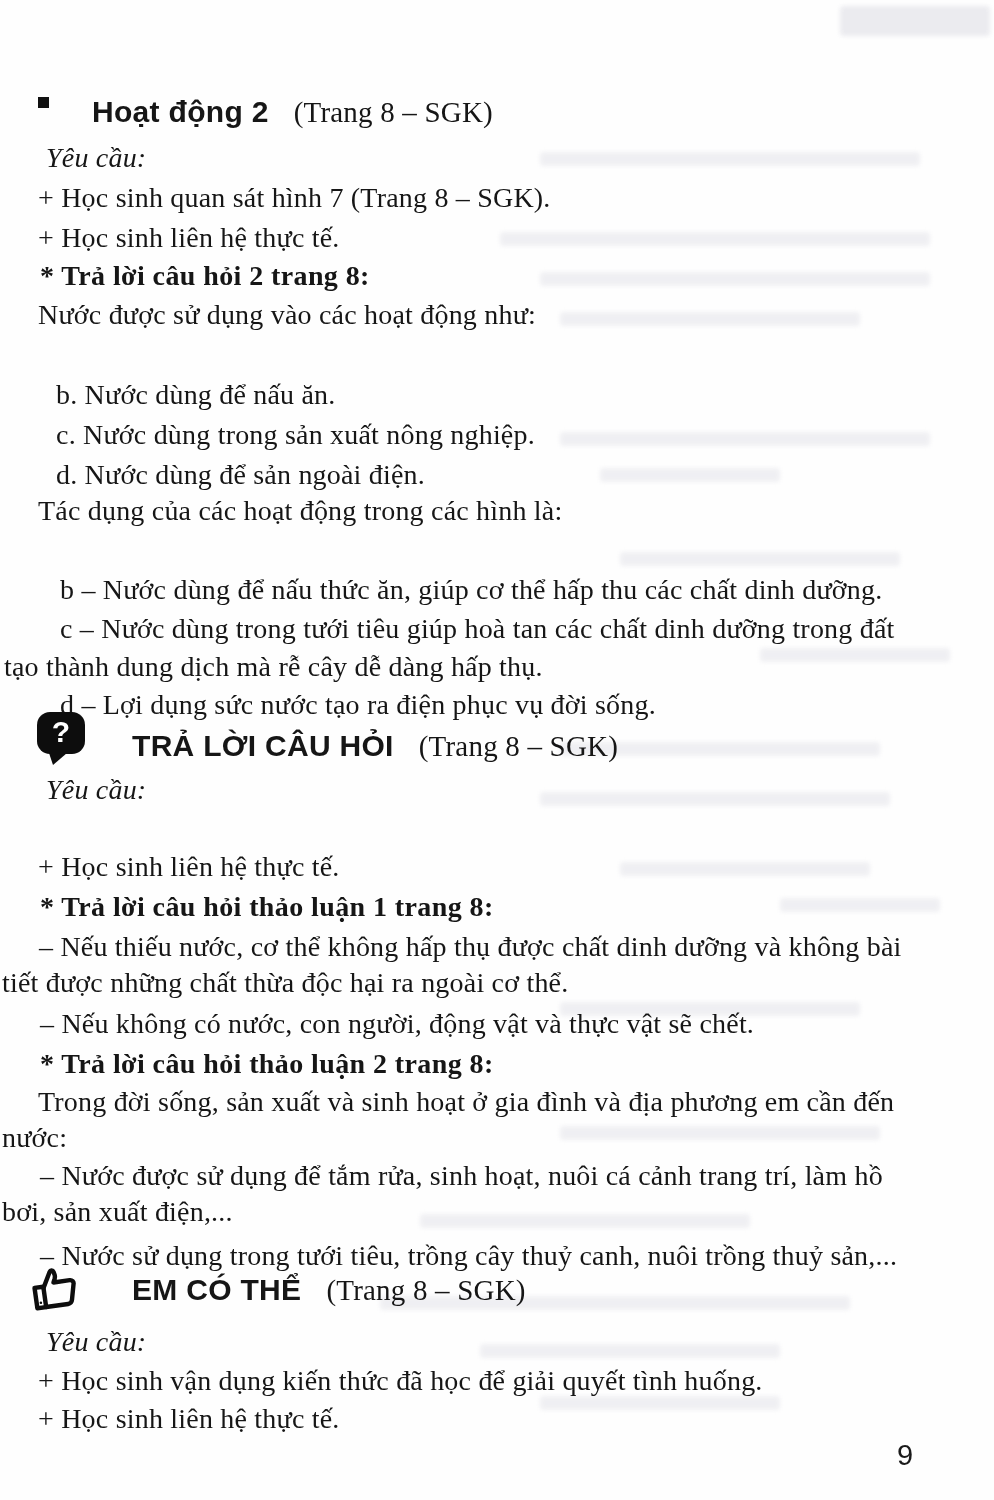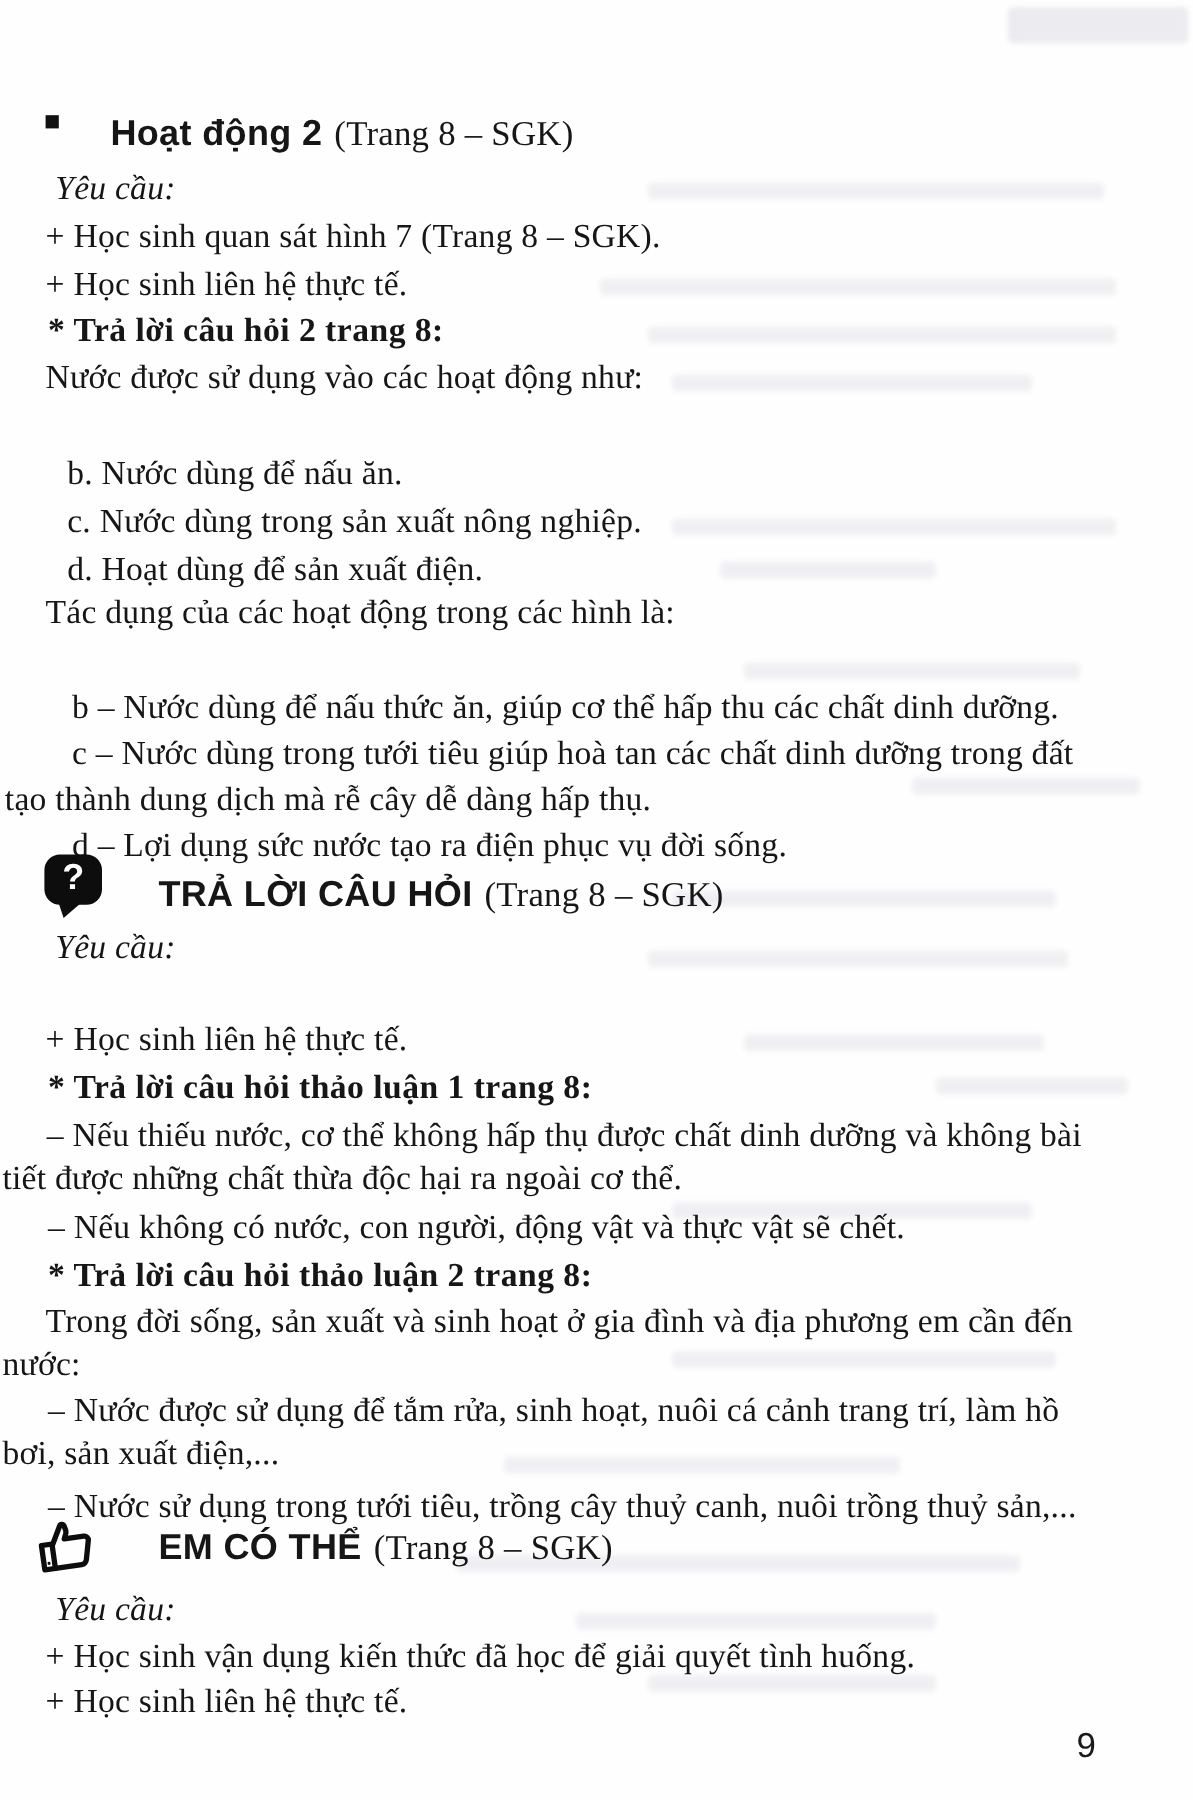--- a/index.html
+++ b/index.html
@@ -21,21 +21,21 @@
   }
   .it{font-style:italic;}
   .bi{font-weight:700;letter-spacing:.4px;}
   .h-sans{
     font-family:"Liberation Sans", sans-serif;
     font-weight:700;
     font-size:30px;
     letter-spacing:.3px;
     margin-left:32px;
   }
-  .ref{font-family:"Liberation Serif", serif;font-weight:400;font-size:29px;margin-left:10px;}
+  .ref{font-family:"Liberation Serif", serif;font-weight:400;font-size:29px;margin-left:25px;}
   .sq-bullet{
     display:inline-block;
     width:11px;height:11px;
     background:#111;
     margin-right:11px;
     vertical-align:14px;
   }
   
   .qicon{
     position:absolute;left:37px;top:712px;
@@ -109,21 +109,21 @@
   </div>
 
   <div class="ln it" style="left:46px;top:140px">Yêu cầu:</div>
   <div class="ln" style="left:38px;top:180px">+ Học sinh quan sát hình 7 (Trang 8 – SGK).</div>
   <div class="ln" style="left:38px;top:220px">+ Học sinh liên hệ thực tế.</div>
 
   <div class="ln bi" style="left:40px;top:258px">* Trả lời câu hỏi 2 trang 8:</div>
   <div class="ln" style="left:38px;top:297px">Nước được sử dụng vào các hoạt động như:</div>
   <div class="ln" style="left:56px;top:377px">b. Nước dùng để nấu ăn.</div>
   <div class="ln" style="left:56px;top:417px">c. Nước dùng trong sản xuất nông nghiệp.</div>
-  <div class="ln" style="left:56px;top:457px">d. Hoạt dùng để sản xuất điện.</div>
+  <div class="ln" style="left:56px;top:457px">d. Nước dùng để sản ngoài điện.</div>
 
   <div class="ln" style="left:38px;top:493px">Tác dụng của các hoạt động trong các hình là:</div>
   <div class="ln" style="left:60px;top:572px">b – Nước dùng để nấu thức ăn, giúp cơ thể hấp thu các chất dinh dưỡng.</div>
   <div class="ln" style="left:60px;top:611px">c – Nước dùng trong tưới tiêu giúp hoà tan các chất dinh dưỡng trong đất</div>
   <div class="ln" style="left:4px;top:649px">tạo thành dung dịch mà rễ cây dễ dàng hấp thụ.</div>
   <div class="ln" style="left:60px;top:687px">d – Lợi dụng sức nước tạo ra điện phục vụ đời sống.</div>
 
   <span class="qicon">
     <span class="qmark">?</span>
   </span>

